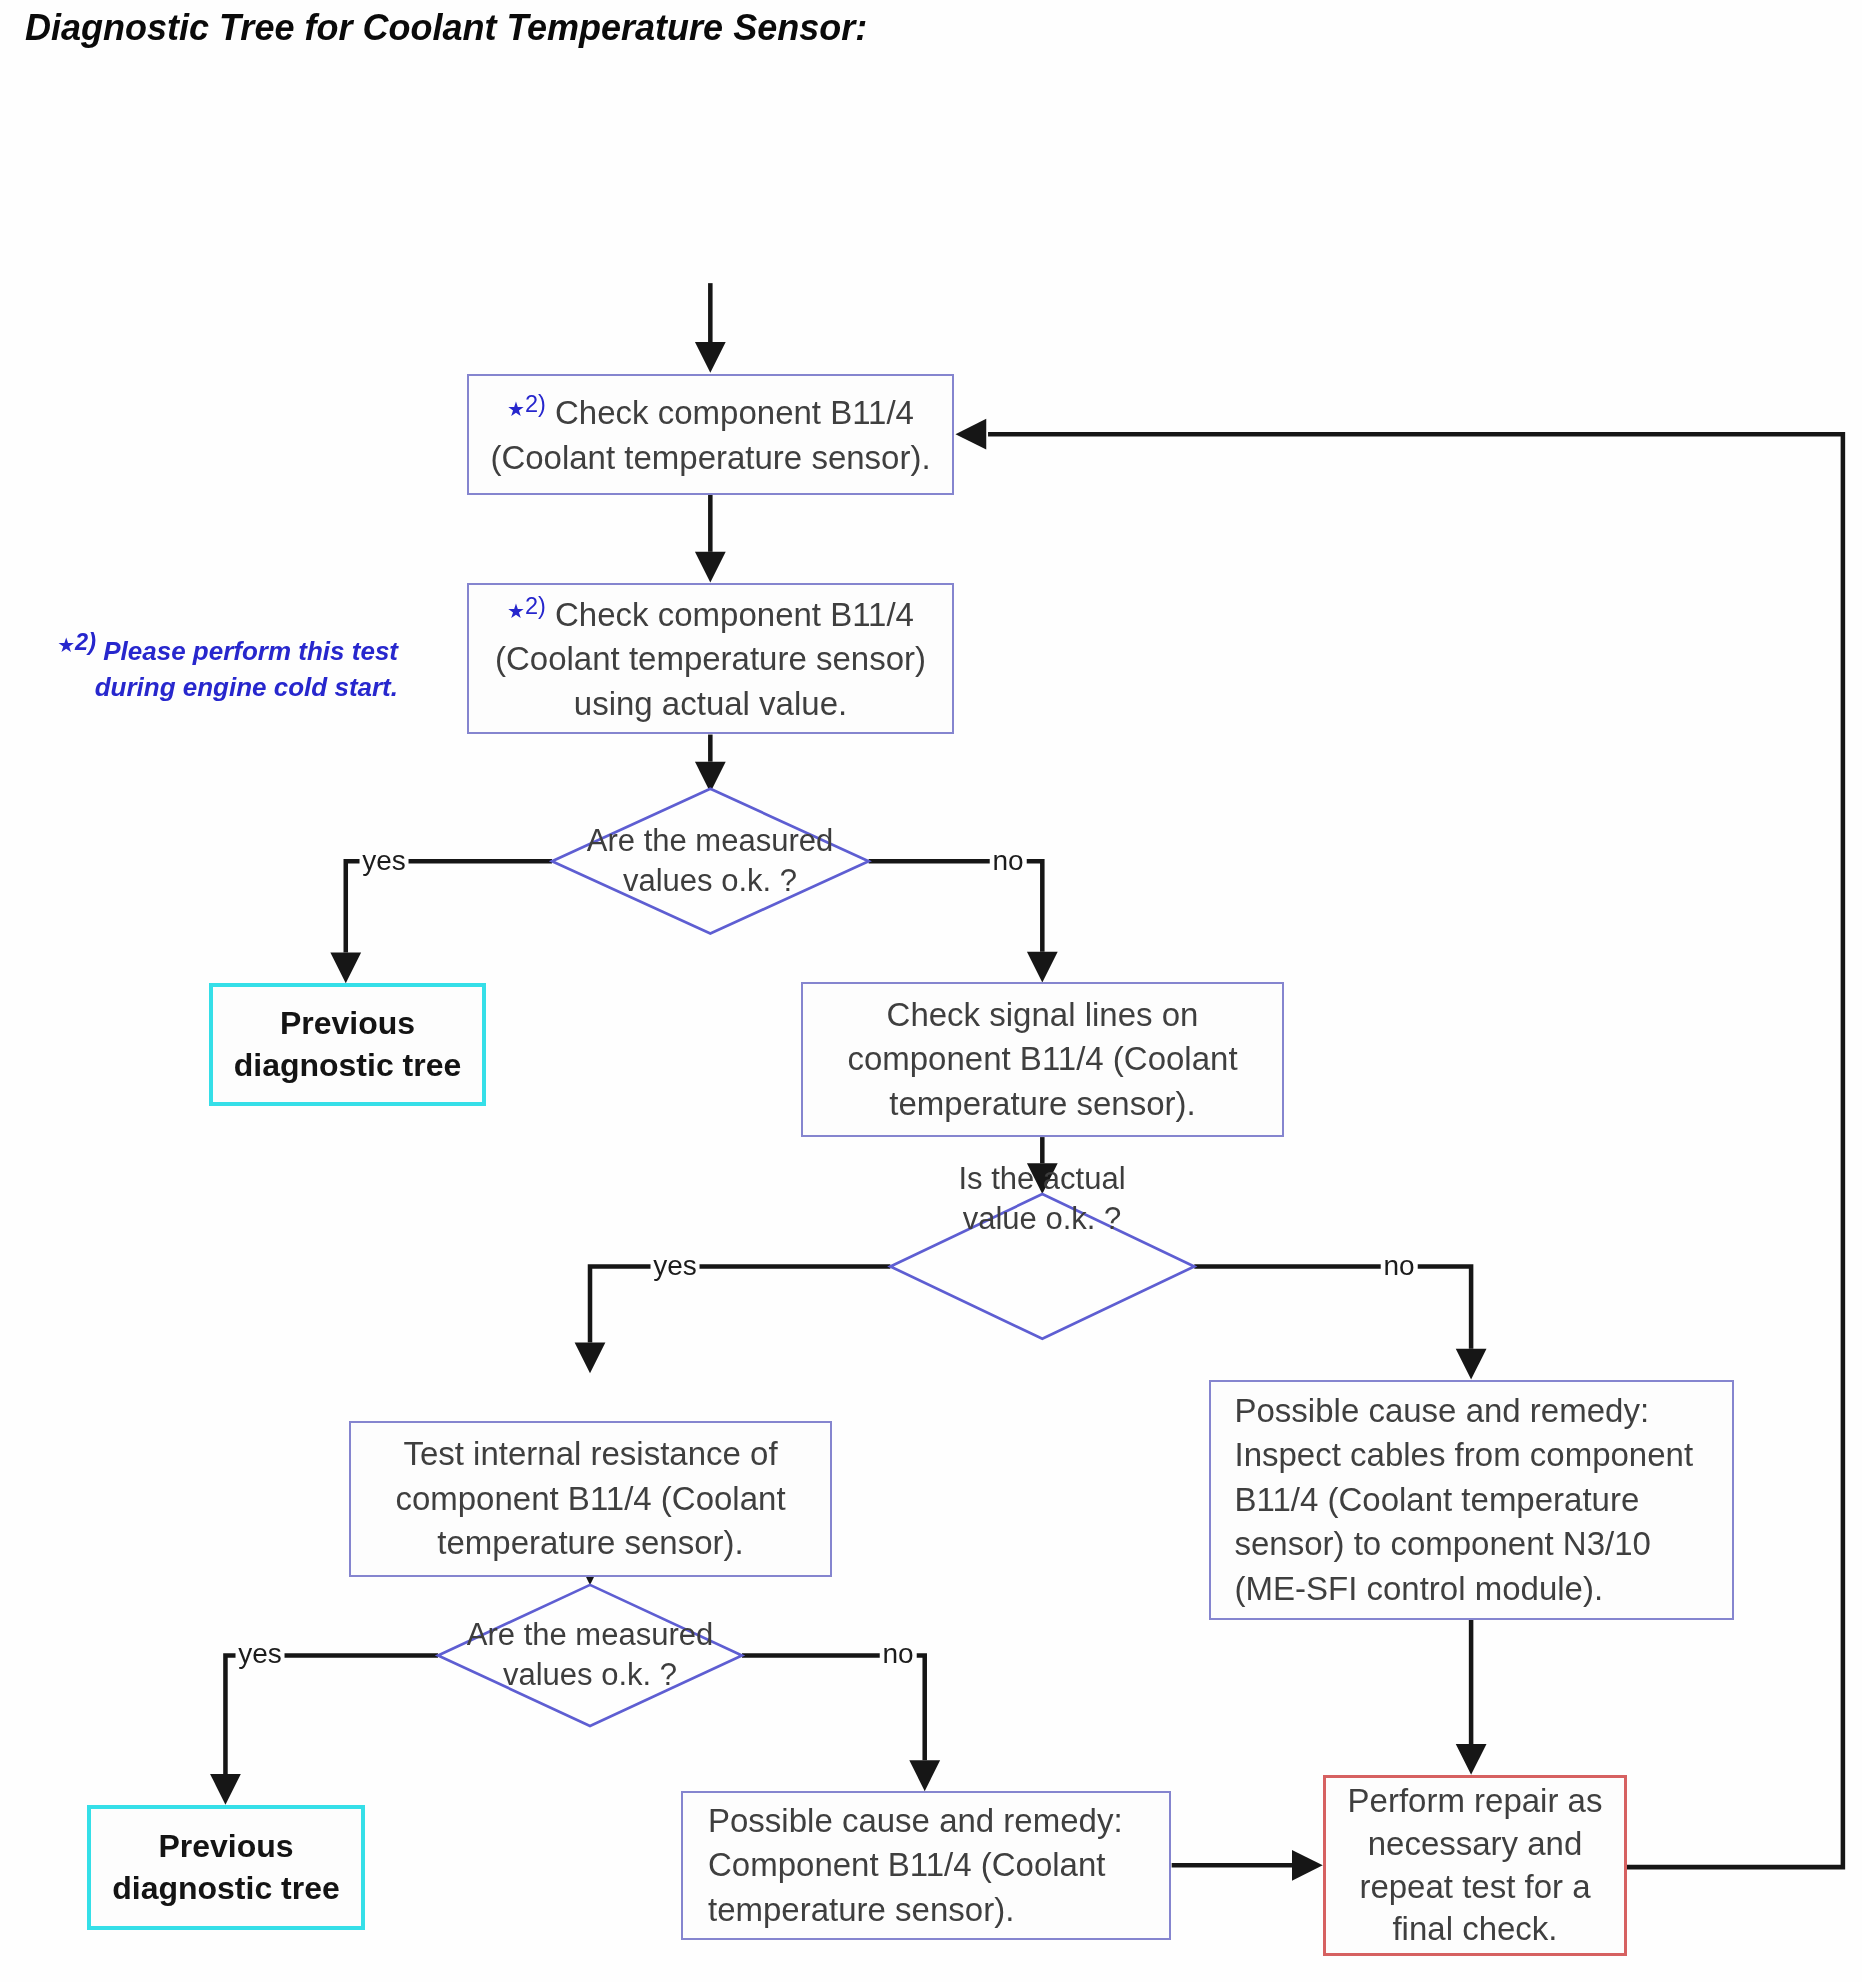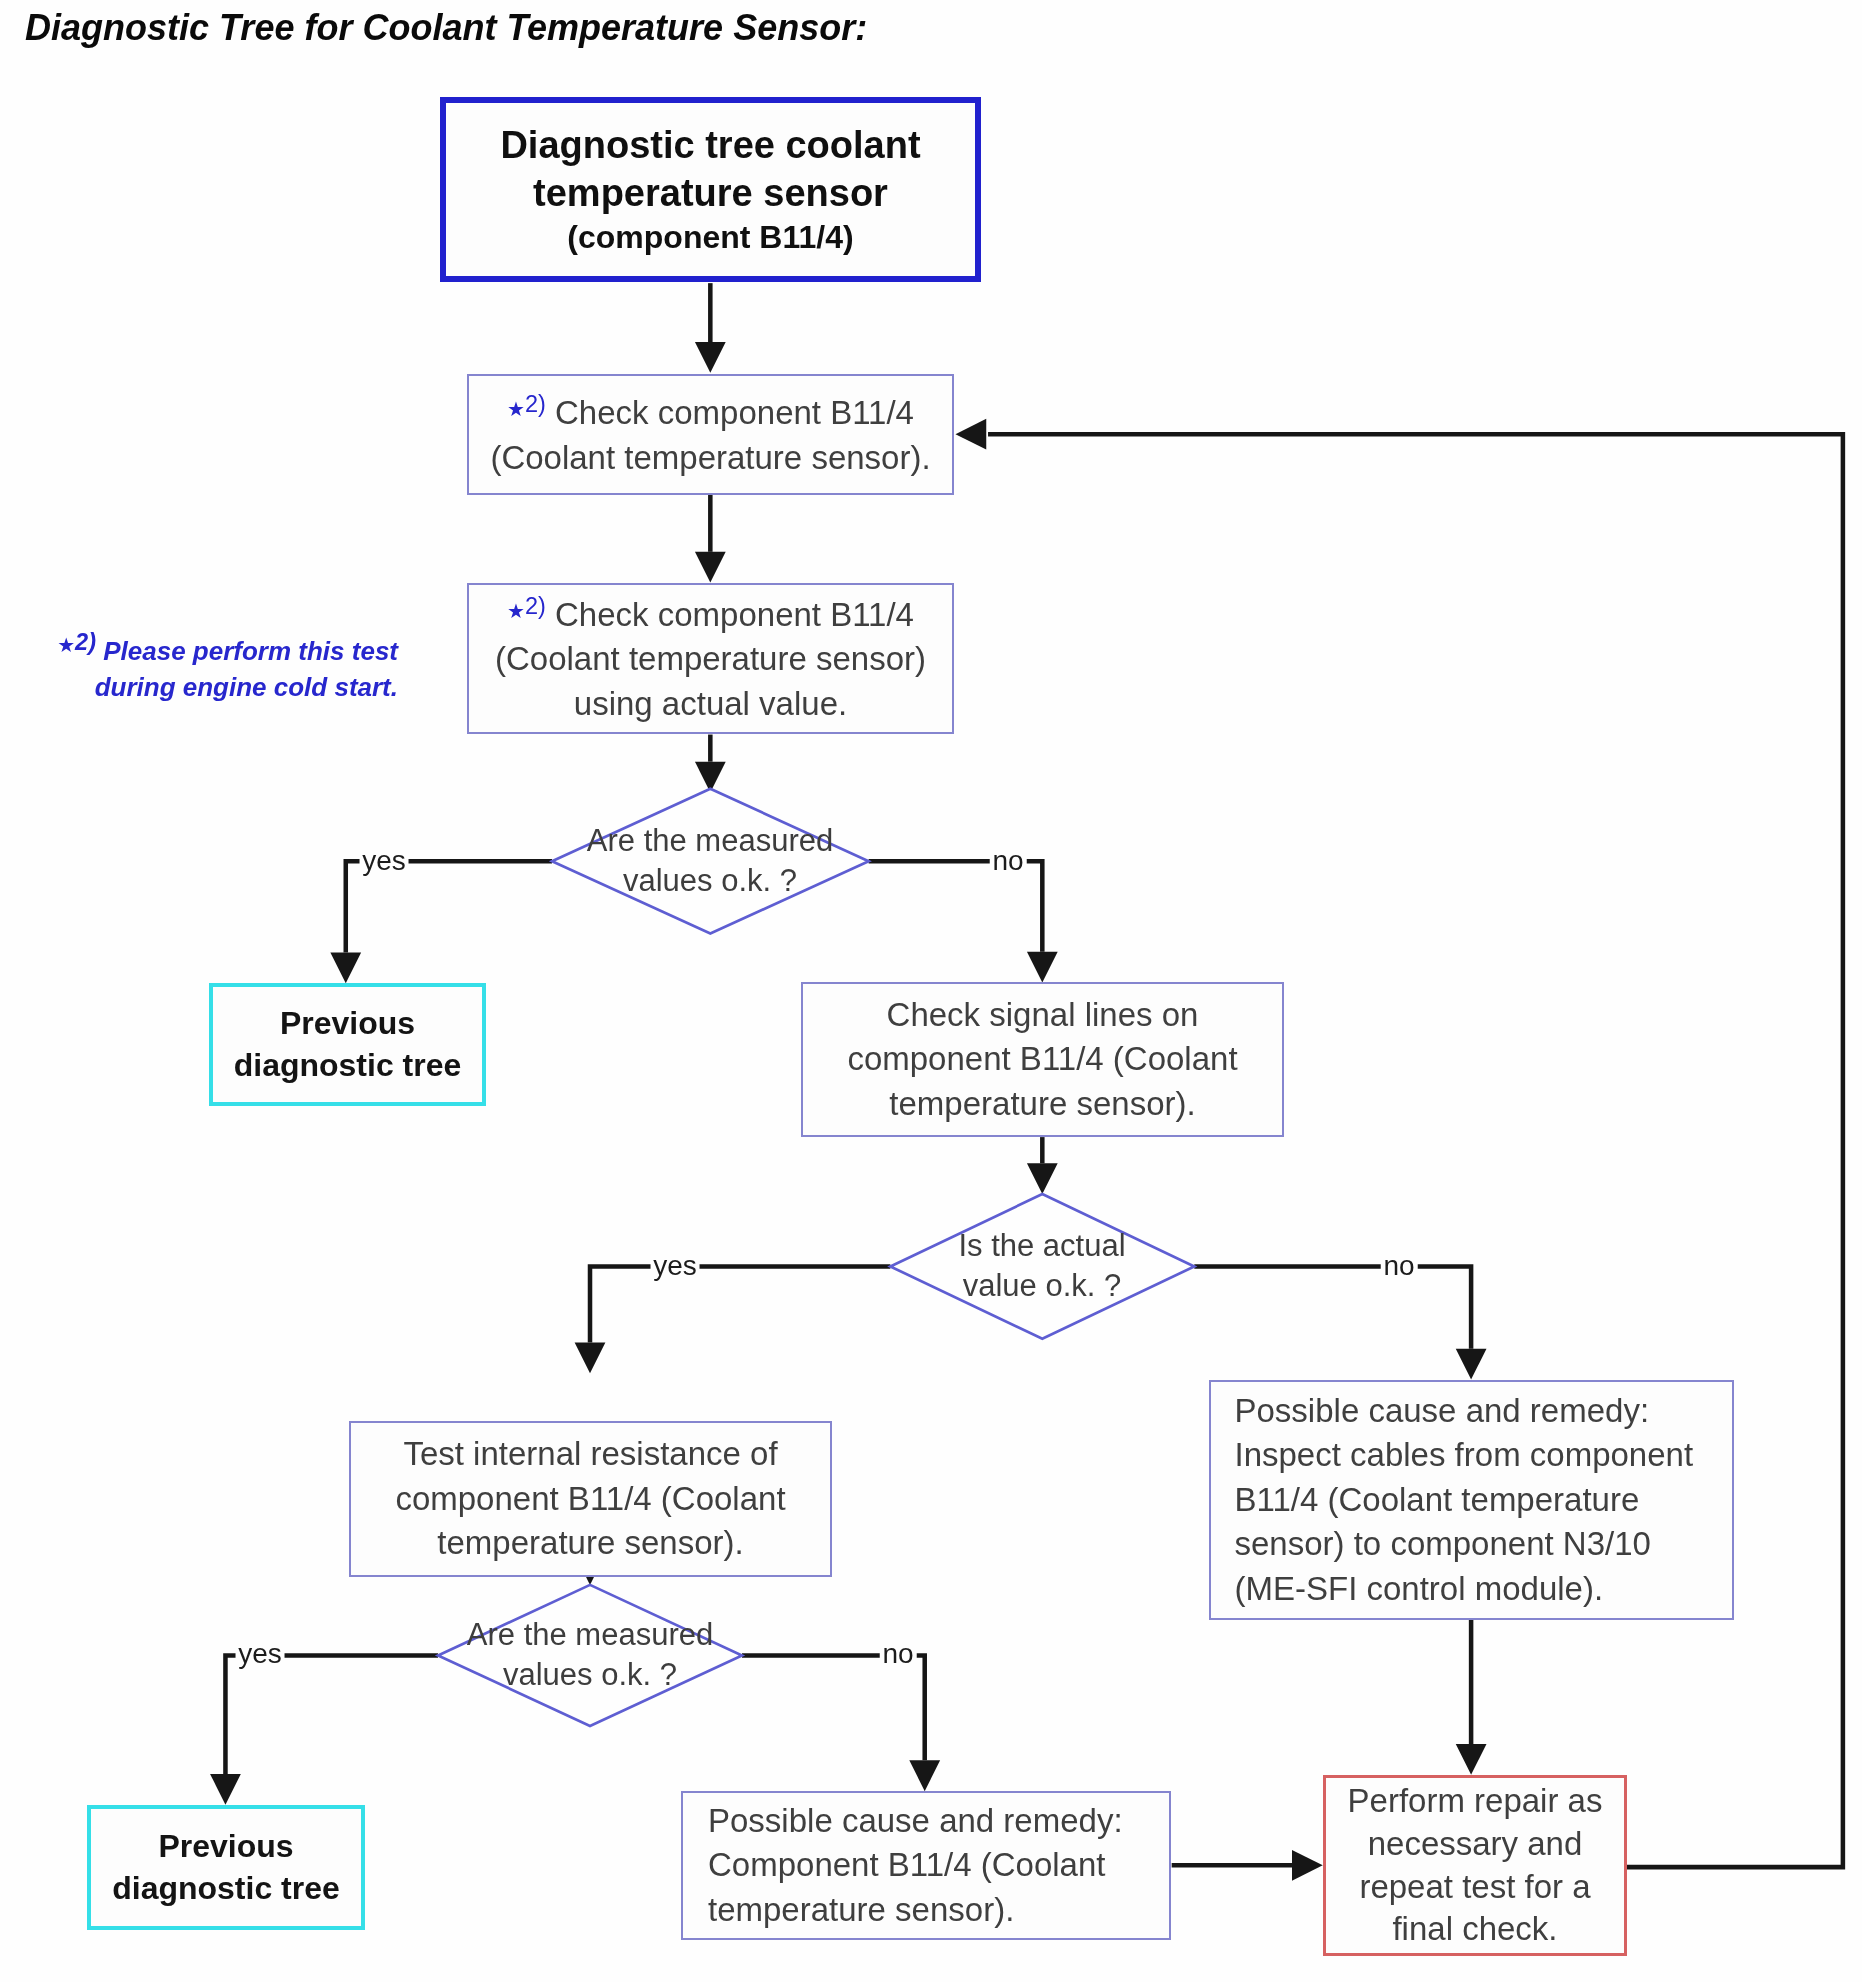--- a/index.html
+++ b/index.html
@@ -43,21 +43,21 @@
   .box.cyan2{left:87px;top:1805px;width:278px;height:125px;}
   .box.repair{left:1323px;top:1775px;width:304px;height:181px;border:3.6px solid #d66161;font-size:33px;line-height:1.3;}
   .fmark{color:#2626cd;white-space:nowrap;}
   .fstar{font-size:20px;vertical-align:8.1px;}
   .fnum{font-size:23.5px;vertical-align:super;}
   .diamond-label{
     position:absolute;z-index:2;transform:translate(-50%,-50%);
     text-align:center;font-size:31px;line-height:1.3;color:#3d3d3d;white-space:pre-line;
   }
   .dl1{left:710px;top:861px;}
-  .dl2{left:1042px;top:1266px;}
+  .dl2{left:1042px;top:1199px;}
   .dl3{left:590px;top:1655px;}
   .edge-label{
     position:absolute;z-index:2;transform:translate(-50%,-50%);
     font-size:28px;color:#1c1c1c;background:#fefefe;padding:0 2.7px;line-height:1.1;
   }
   .el-yes1{left:384px;top:861px;}
   .el-no1{left:1008px;top:861px;}
   .el-yes2{left:675px;top:1266px;}
   .el-no2{left:1399px;top:1266px;}
   .el-yes3{left:260px;top:1654px;}
@@ -108,25 +108,20 @@
     </g>
   </svg>
 
   <div class="page-title">Diagnostic Tree for Coolant Temperature Sensor:</div>
 
   <div class="note">
     <span class="fmark"><span class="fstar">★</span><span class="fnum">2)</span></span><span> Please perform this test
 during engine cold start.</span>
   </div>
 
-  <div class="box start">
-    <span>Diagnostic tree coolant
-temperature sensor</span>
-    <span class="subtitle">(component B11/4)</span>
-  </div>
 
   <div class="box thin b2">
     <span><span class="fmark"><span class="fstar">★</span><span class="fnum">2)</span></span><span> Check component B11/4
 (Coolant temperature sensor).</span></span>
   </div>
 
   <div class="box thin b3">
     <span><span class="fmark"><span class="fstar">★</span><span class="fnum">2)</span></span><span> Check component B11/4
 (Coolant temperature sensor)
 using actual value.</span></span>

